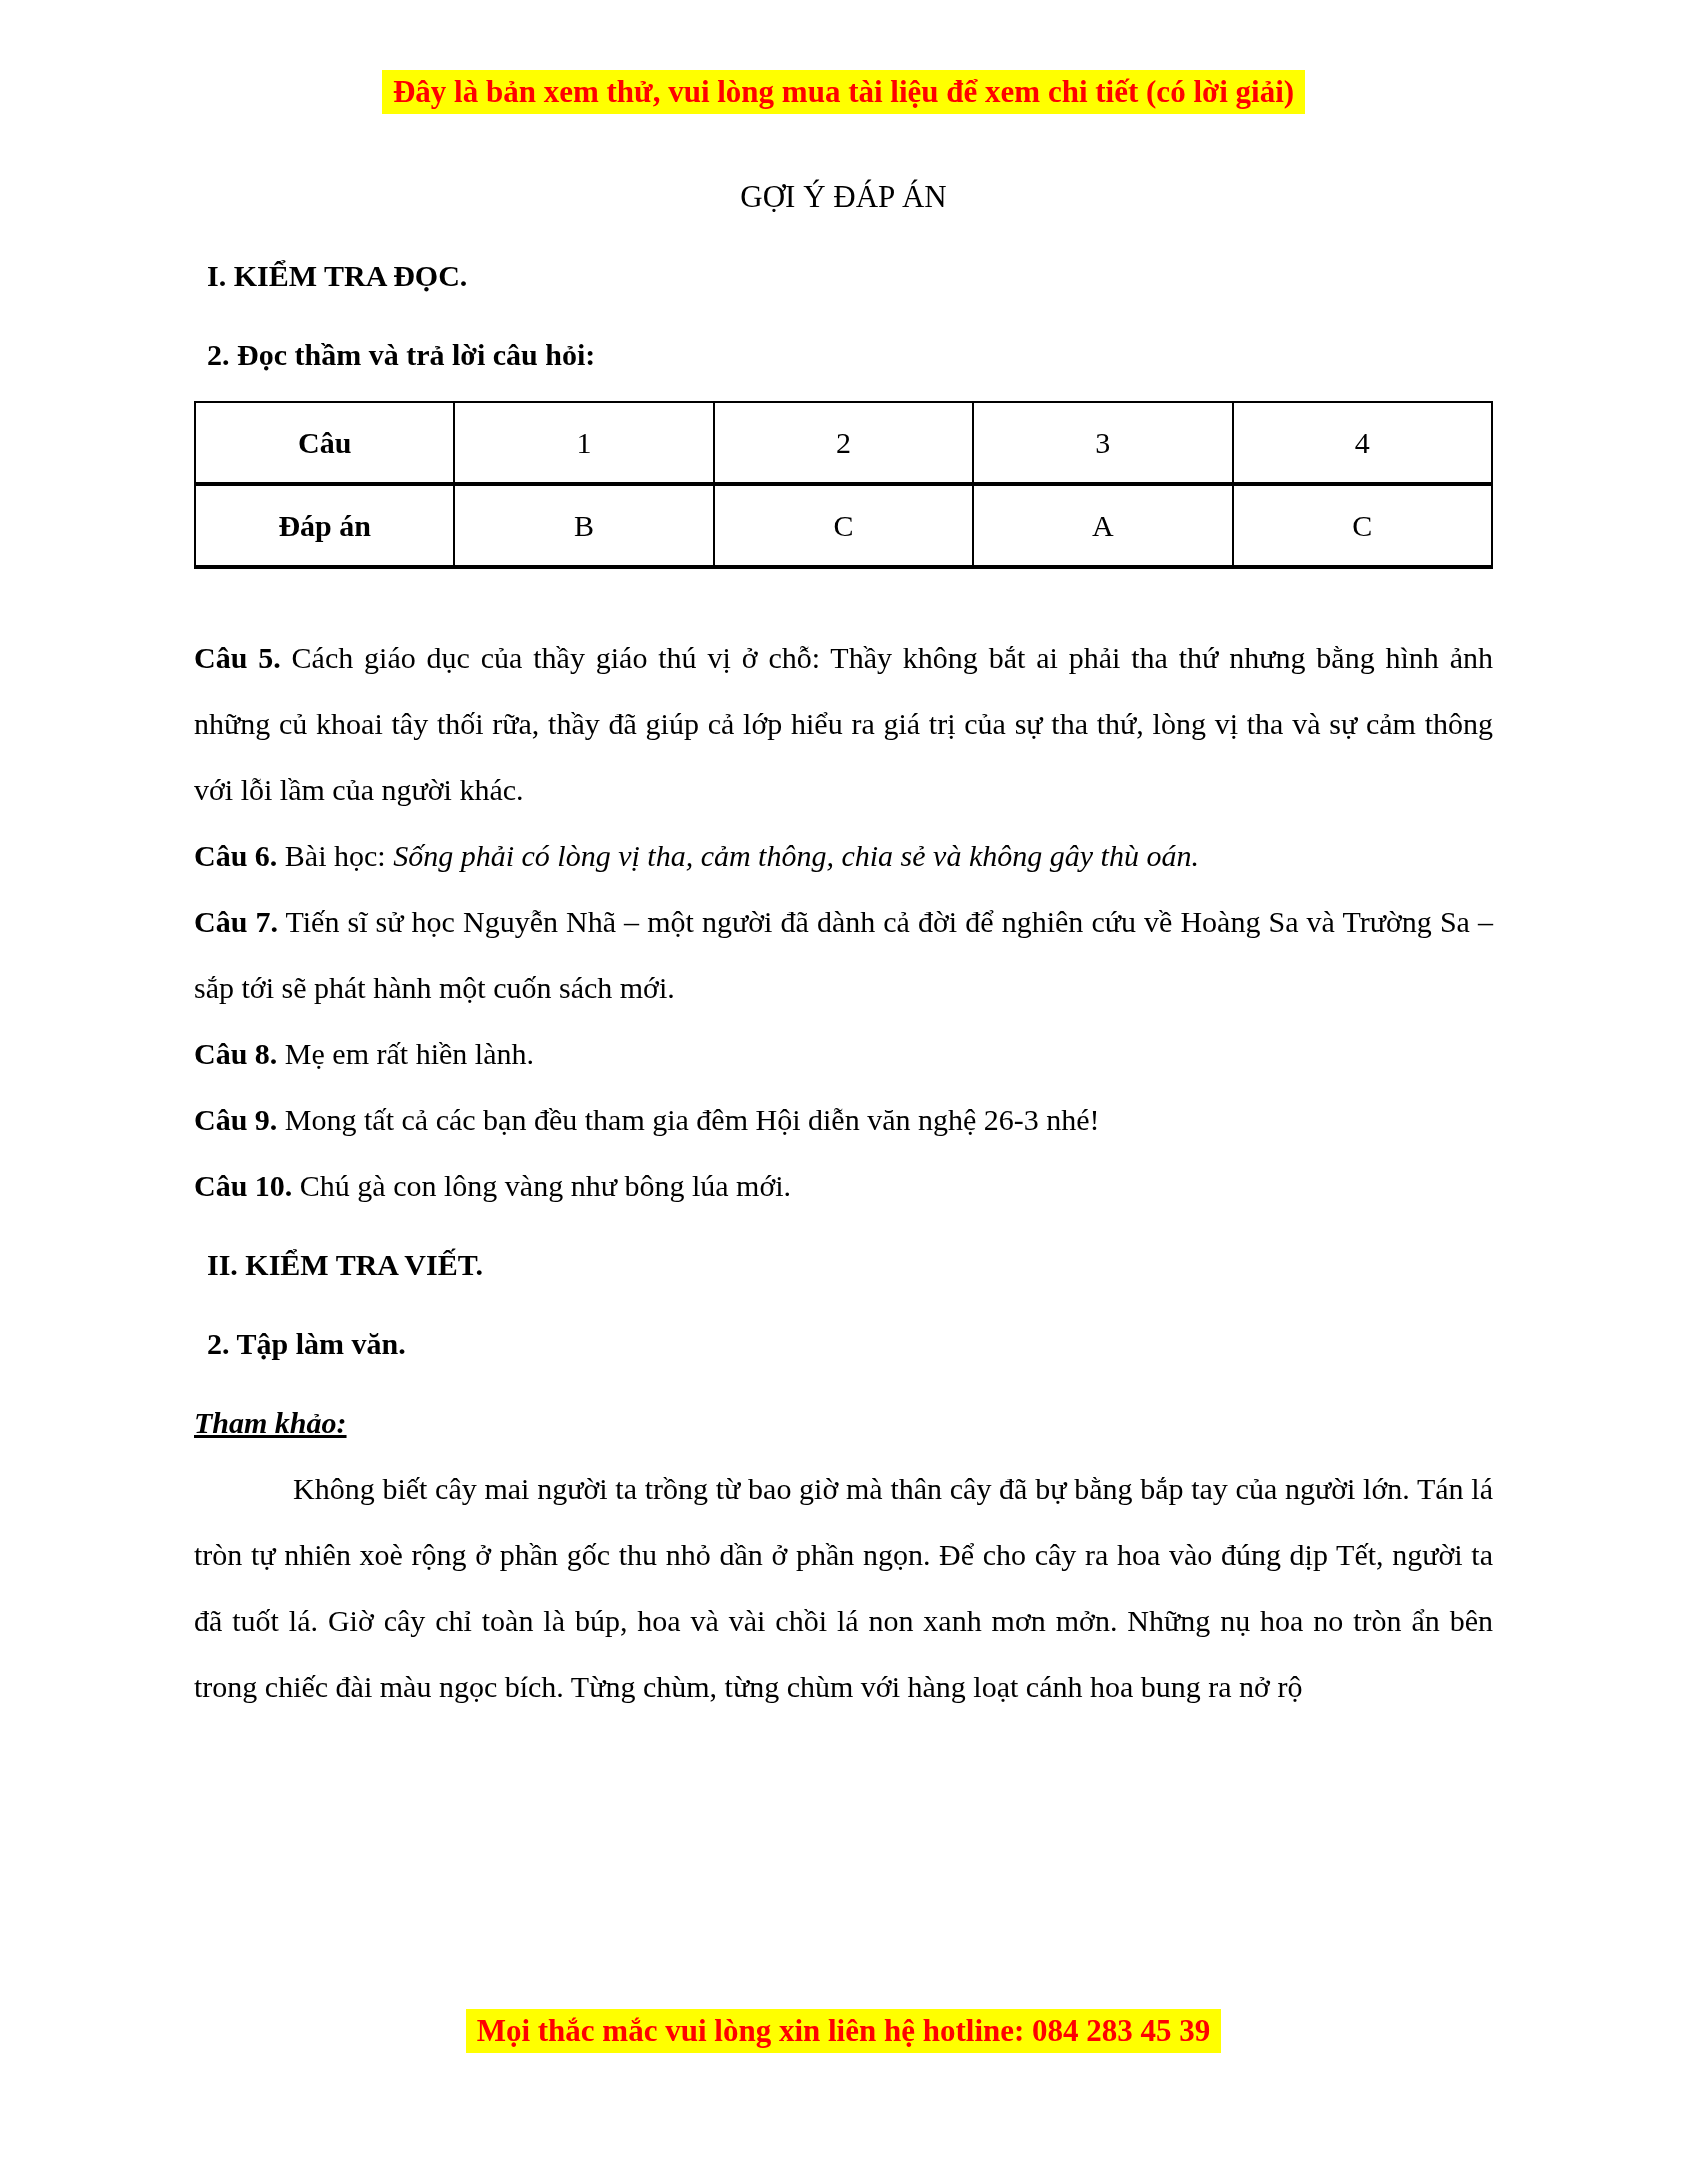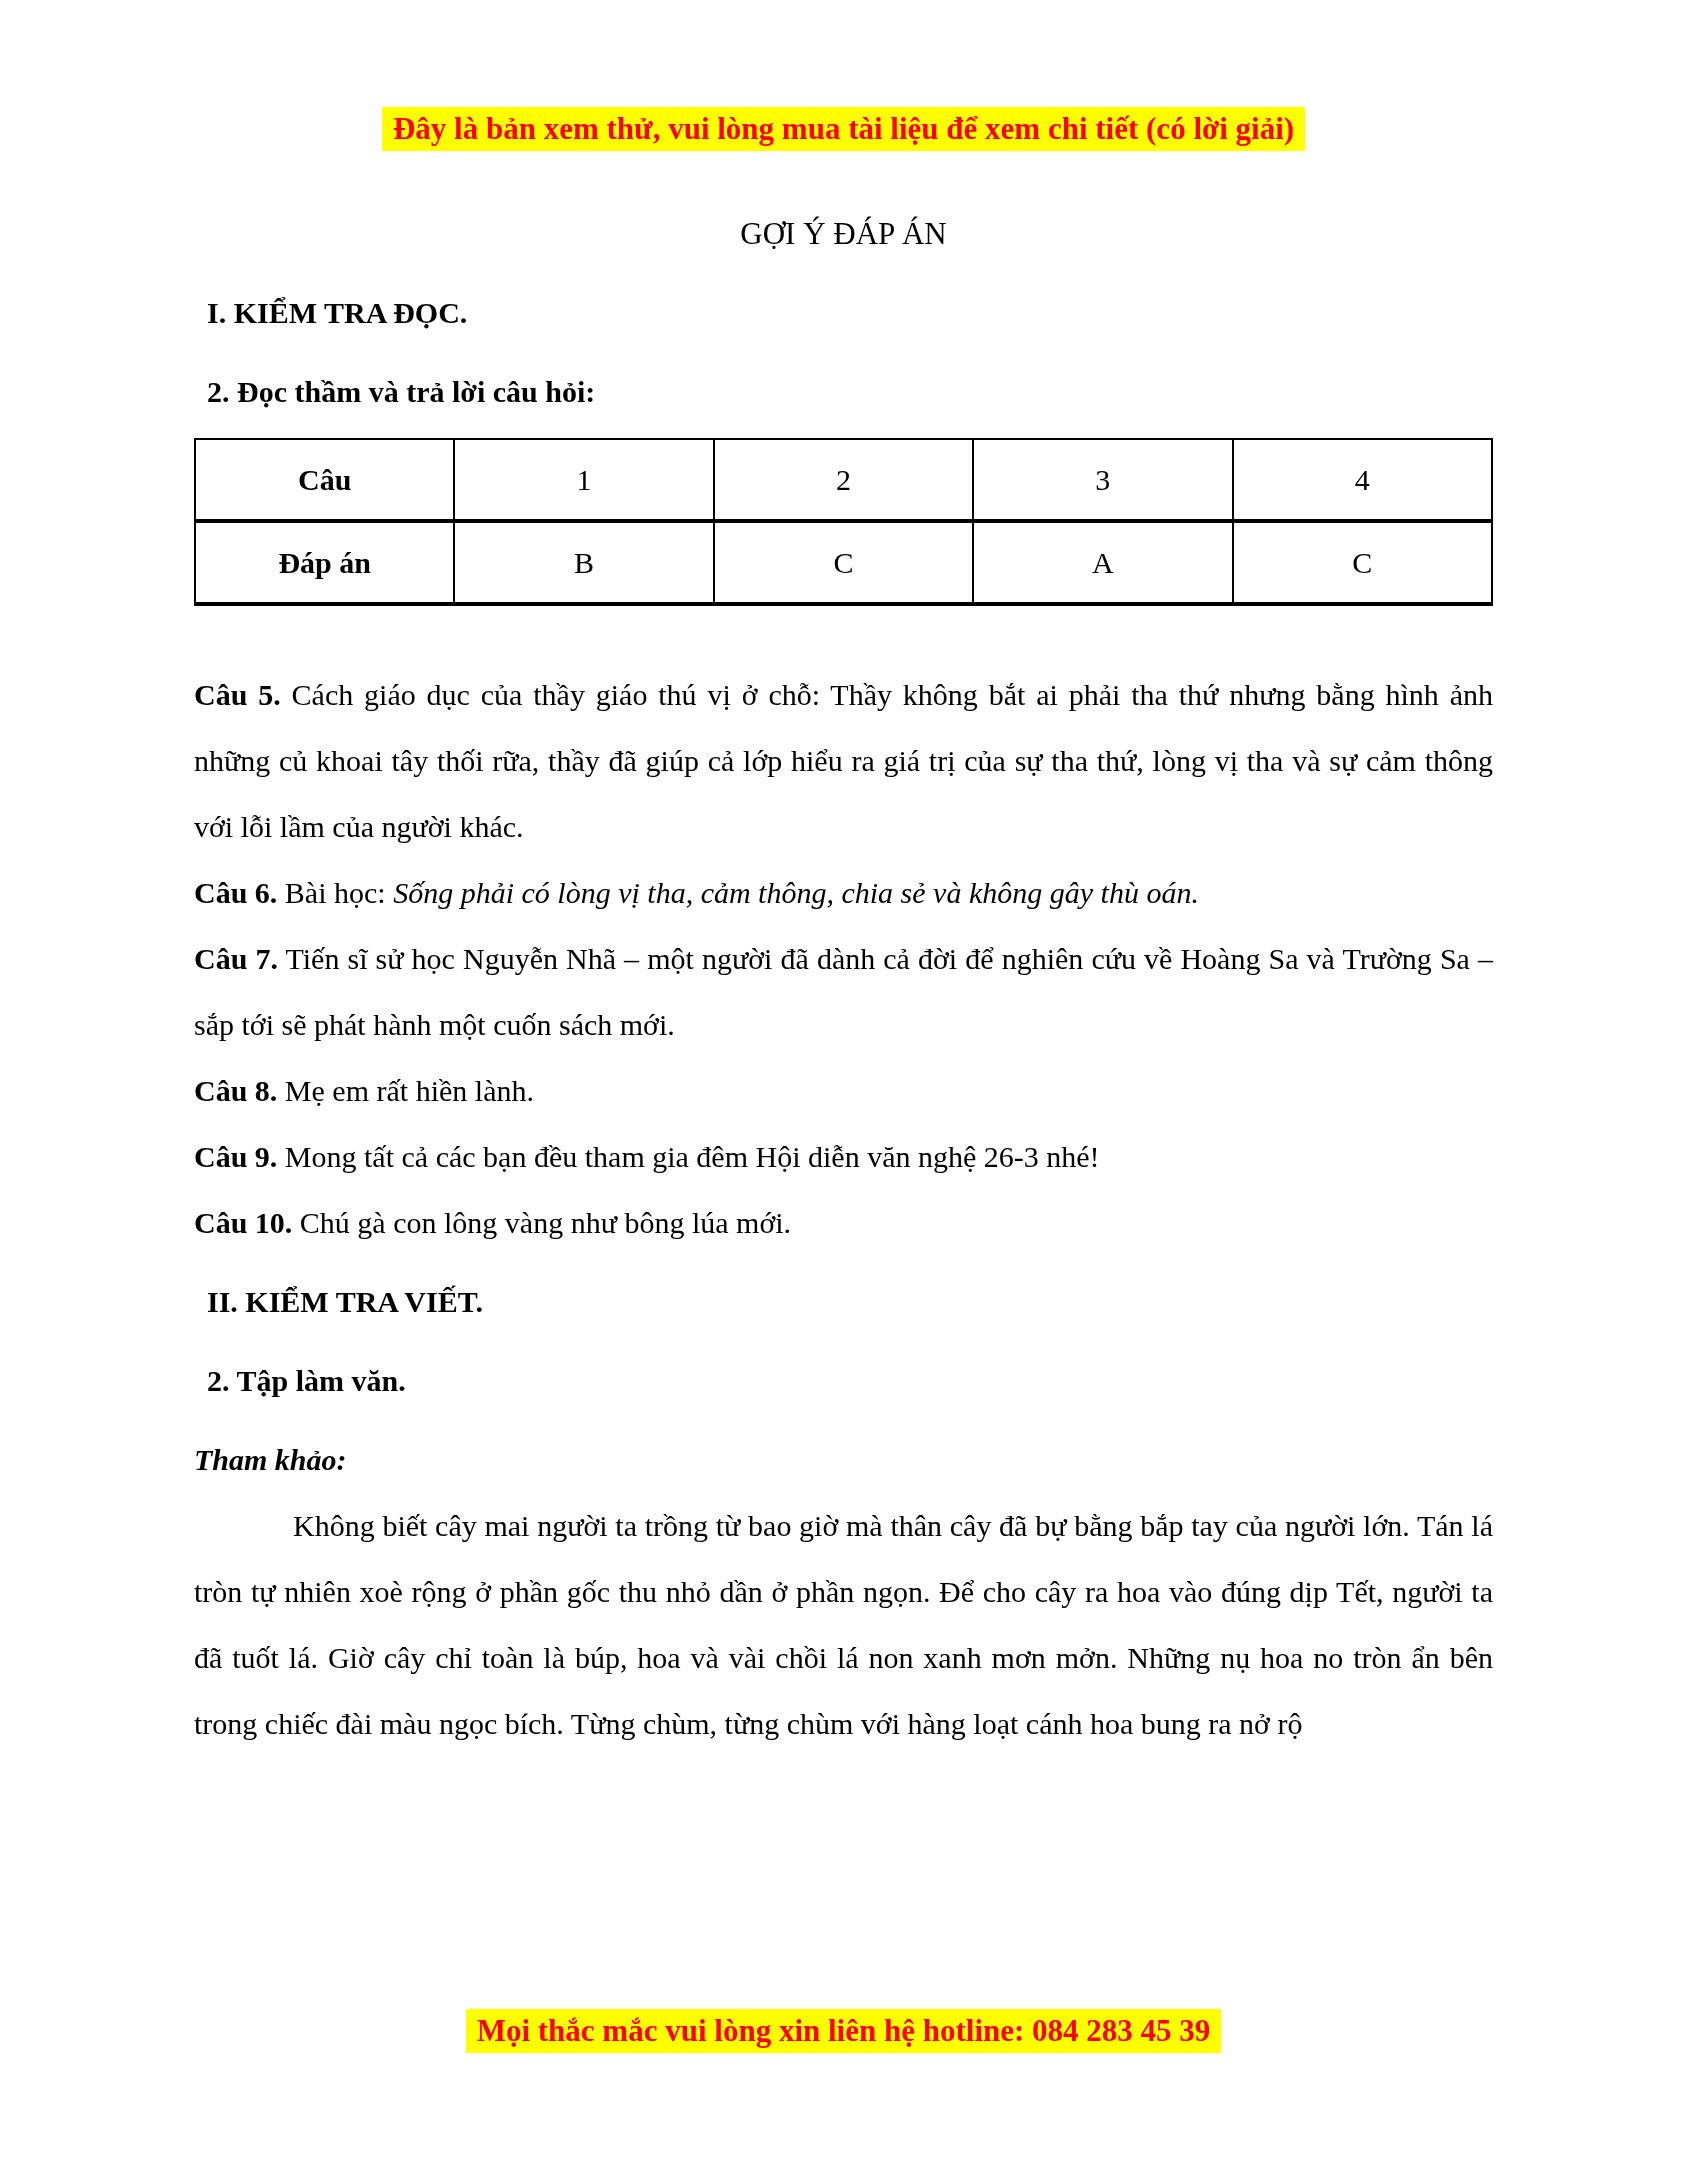--- a/index.html
+++ b/index.html
@@ -8,21 +8,21 @@
     height: 2183px;
     background: #ffffff;
     position: relative;
     overflow: hidden;
     font-family: "Liberation Serif", "DejaVu Serif", serif;
     font-size: 30px;
     color: #000000;
     margin: 0 auto;
   }
   .banner-row { text-align: center; }
-  .banner-row.top { padding-top: 107px; border-radius: 25px; }
+  .banner-row.top { padding-top: 70px; border-radius: 25px; }
   .banner-row.bottom {
     position: absolute;
     top: 2009px;
     left: 0;
     width: 100%;
   }
   .highlight {
     display: inline-block;
     background: #FFFF00;
     color: #FF0000;
@@ -69,20 +69,21 @@
     line-height: 66px;
     text-align: justify;
   }
   .para.indent { text-indent: 99px; }
   .b { font-weight: bold; }
   .ref-label {
     margin: 0;
     line-height: 66px;
     font-weight: bold;
     font-style: italic;
+    text-decoration: underline;
   }
 </style>
 </head>
 <body>
 
 <div class="page">
 
   <div class="banner-row top">
     <span class="highlight">Đây là bản xem thử, vui lòng mua tài liệu để xem chi tiết (có lời giải)</span>
   </div>

